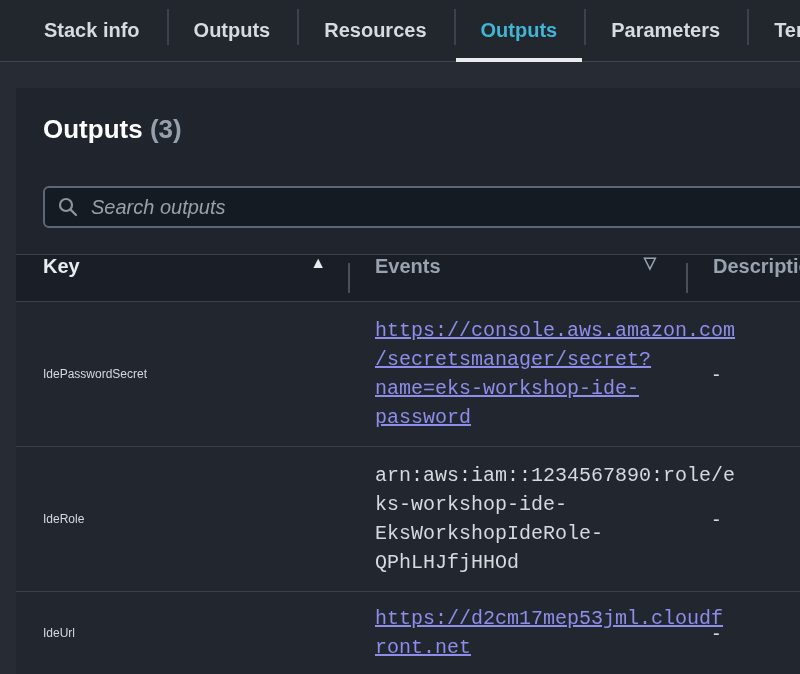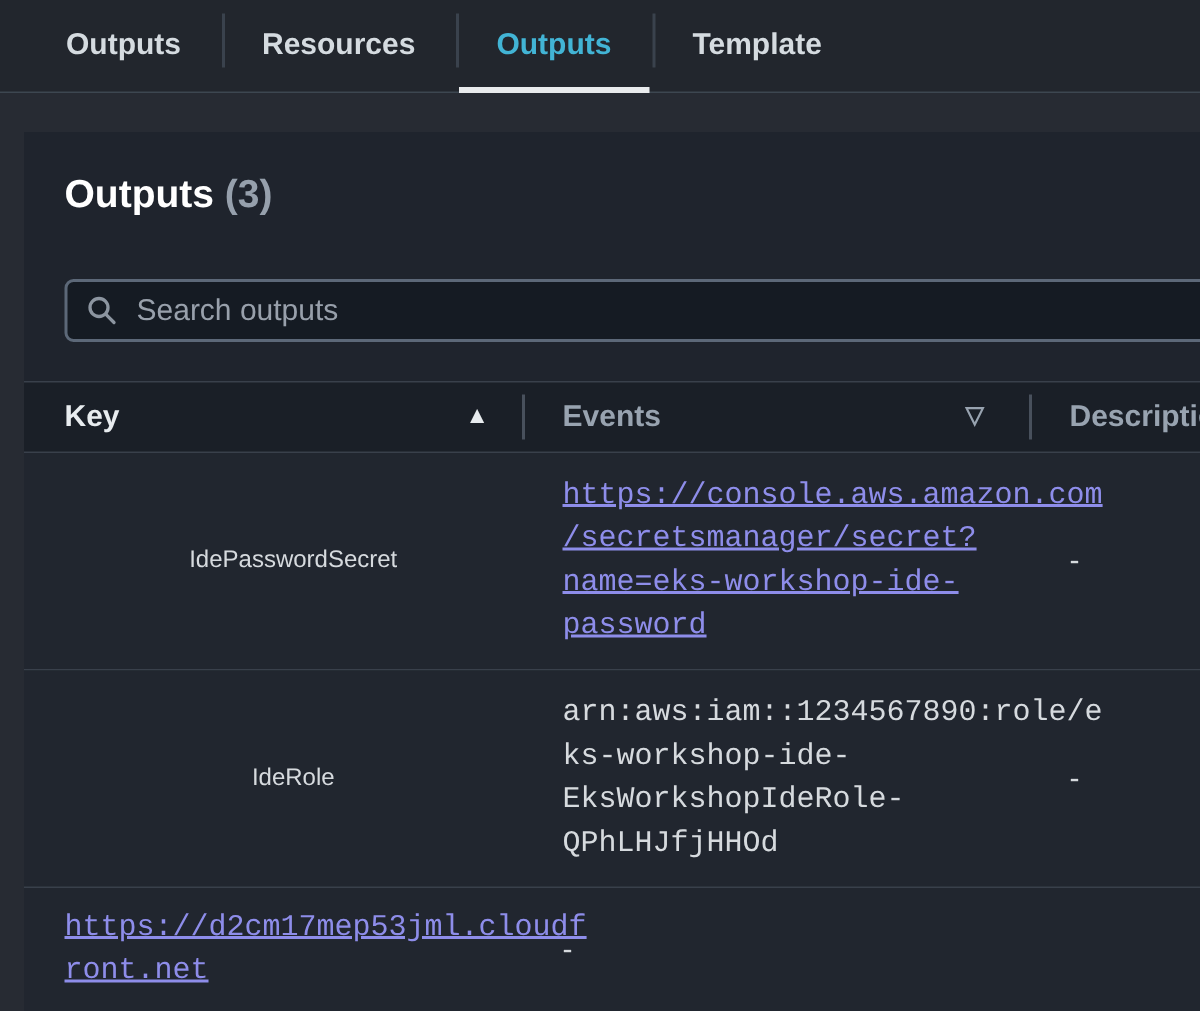--- a/index.html
+++ b/index.html
@@ -93,38 +93,39 @@
     margin-bottom: 26px;
   }
   .search-box svg { flex: 0 0 auto; margin-right: 10px; }
   .search-box input {
     flex: 1;
     background: transparent;
     border: none;
     outline: none;
     color: #d5dbe0;
     font-size: 20px;
+    font-style: italic;
     font-family: "Liberation Sans", sans-serif;
     min-width: 0;
   }
   .search-box input::placeholder { color: #98a0ab; opacity: 1; }
 
   
   .thead {
     display: grid;
     grid-template-columns: 332px 338px 1fr;
     height: 46px;
     background: #1a1f27;
     border-top: 1px solid #39404b;
     border-bottom: 1px solid #39404b;
   }
   .th {
     position: relative;
     display: flex;
-    align-items: center;
+    align-items: flex-start;
     justify-content: space-between;
     box-sizing: border-box;
     padding-left: 27px;
     font-size: 20px;
     font-weight: 700;
     color: #98a3b0;
     cursor: pointer;
     overflow: hidden;
   }
   .th.sorted .th-label { color: #e8ecef; }
@@ -143,23 +144,22 @@
 
   .trow {
     display: grid;
     grid-template-columns: 332px 338px 1fr;
     align-items: center;
     background: #21262f;
     border-bottom: 1px solid #39404b;
   }
   .cell-key {
     padding-left: 27px;
-    font-size: 16px;
+    font-size: 12px;
     color: #d6dade;
-    text-align: center;
   }
   .cell-value {
     box-sizing: border-box;
     padding: 14px 10px 14px 27px;
     font-size: 20px;
     line-height: 29px;
     color: #d6dade;
     font-family: Liberation Mono, monospace;
   }
   .trow:last-child .cell-value { padding-top: 12px; padding-bottom: 12px; }
@@ -172,27 +172,33 @@
     padding-left: 27px;
     font-size: 20px;
     color: #d6dade;
   }
 </style>
 </head>
 <body>
 
 <nav class="tab-bar" id="tab-bar">
     <div class="tab">
+      <span>Stack info</span>
+    </div>
+    <div class="tab">
       <span>Outputs</span>
     </div>
     <div class="tab">
       <span>Resources</span>
     </div>
     <div class="tab active">
       <span>Outputs</span>
+    </div>
+    <div class="tab">
+      <span>Parameters</span>
     </div>
     <div class="tab">
       <span>Template</span>
     </div>
   </nav>
 
 <section class="panel">
 
   <h2 class="panel-title">
     <span>Outputs</span>
@@ -226,19 +232,20 @@
           <div class="cell-key">IdePasswordSecret</div>
           <div class="cell-value"><a>https://console.aws.amazon.com<br>/secretsmanager/secret?<br>name=eks-workshop-ide-<br>password</a></div>
           <div class="cell-desc">-</div>
         </div>
         <div class="trow">
           <div class="cell-key">IdeRole</div>
           <div class="cell-value"><span>arn:aws:iam::1234567890:role/e<br>ks-workshop-ide-<br>EksWorkshopIdeRole-<br>QPhLHJfjHHOd</span></div>
           <div class="cell-desc">-</div>
         </div>
         <div class="trow">
+          <div class="cell-key">IdeUrl</div>
           <div class="cell-value"><a>https://d2cm17mep53jml.cloudf<br>ront.net</a></div>
           <div class="cell-desc">-</div>
         </div>
       </div>
   </div>
 
 </section>
 
 </body></html>

